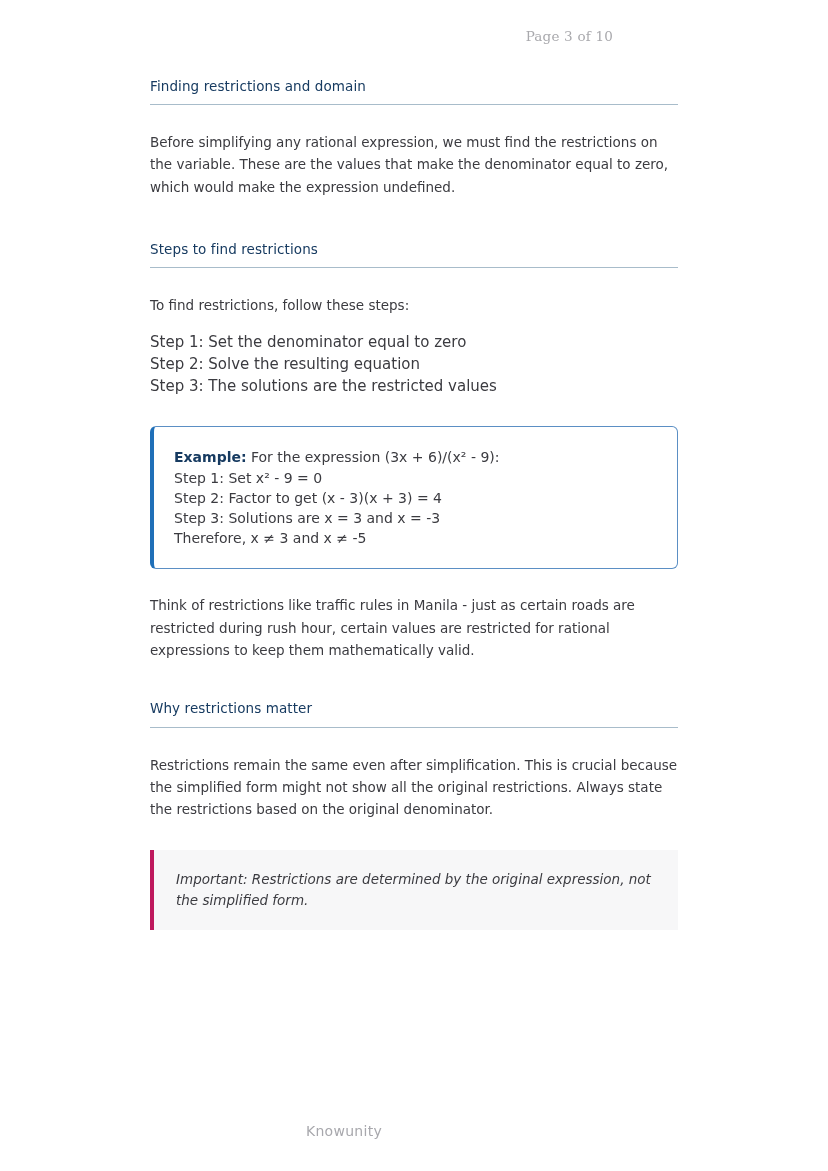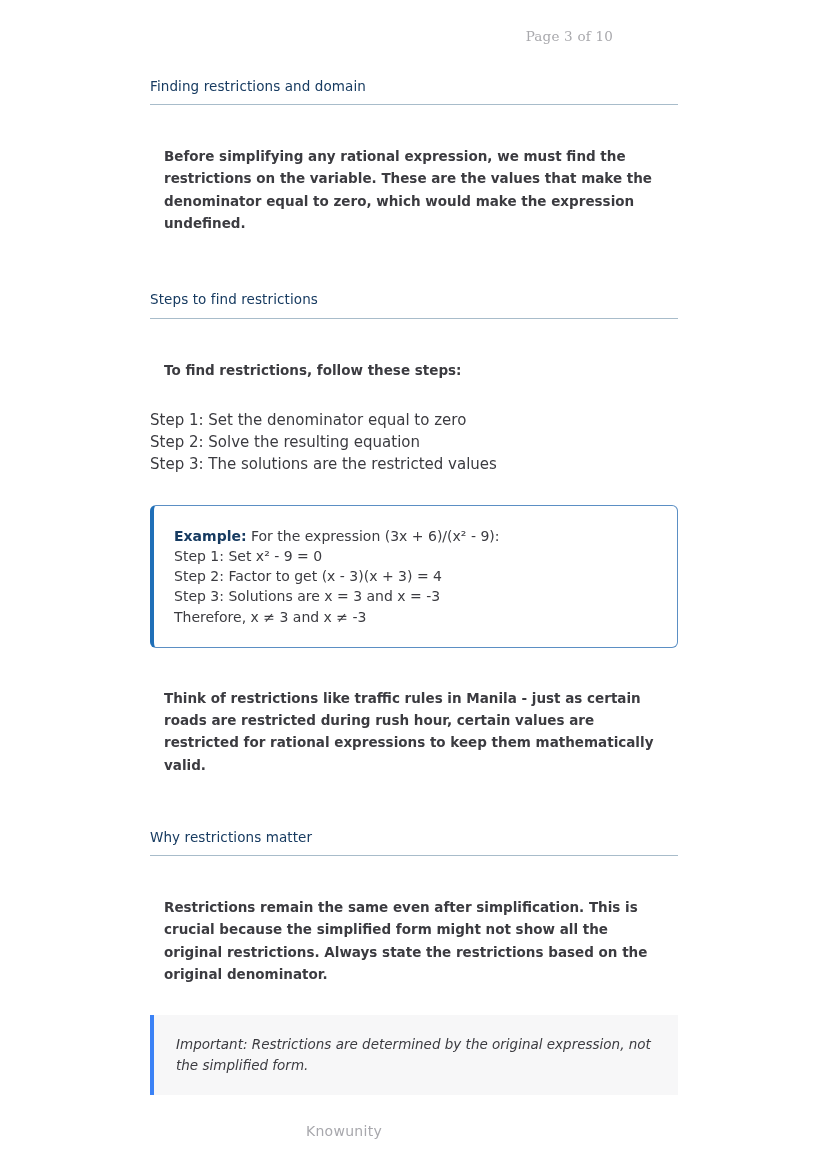--- a/index.html
+++ b/index.html
@@ -63,23 +63,22 @@
   .heading-block { margin: 0; }
   .heading-block.sec1 { padding-top: 6px; }
   .heading-block.sec2 { padding-top: 43px; }
   .heading-block.sec3 { padding-top: 39px; }
 
   
   .para {
     font-size: 13.5px;
     color: #3b3b40;
     line-height: 22.3px;
-    margin: 14px;
+    margin: 0;
     padding: 0;
-    font-weight: bold;
   }
   .para.p-intro  { padding-top: 26px; }
   .para.p-tofind { padding-top: 26px; }
   .para.p-manila { padding-top: 25px; }
   .para.p-why    { padding-top: 26px; }
 
   
   .steps {
     padding-top: 14px;
   }
@@ -108,21 +107,21 @@
   .example-label {
     font-weight: bold;
     color: #173b61;
   }
 
   
   .important-box {
     margin-top: 30px;
     box-sizing: border-box;
     background: #f7f7f8;
-    border-left: 4px solid #3b82f6;
+    border-left: 4px solid #be185d;
     padding: 19px 22px 19px 22px;
   }
   .important-text {
     font-size: 13.5px;
     font-style: italic;
     color: #3b3b40;
     line-height: 21px;
     margin: 0;
   }
 
@@ -167,21 +166,21 @@
       <div class="step-line">Step 3: The solutions are the restricted values</div>
     </div>
 
     <div class="example-box">
       <div class="example-line">
         <span class="example-label">Example:</span><span> For the expression (3x + 6)/(x² - 9):</span>
       </div>
       <div class="example-line">Step 1: Set x² - 9 = 0</div>
       <div class="example-line">Step 2: Factor to get (x - 3)(x + 3) = 4</div>
       <div class="example-line">Step 3: Solutions are x = 3 and x = -3</div>
-      <div class="example-line">Therefore, x ≠ 3 and x ≠ -3</div>
+      <div class="example-line">Therefore, x ≠ 3 and x ≠ -5</div>
     </div>
 
     <p class="para p-manila">Think of restrictions like traffic rules in Manila - just as certain roads are restricted during rush hour, certain values are restricted for rational expressions to keep them mathematically valid.</p>
 
     <div class="heading-block sec3">
       <div class="section-heading">Why restrictions matter</div>
       <div class="heading-rule"></div>
     </div>
 
     <p class="para p-why">Restrictions remain the same even after simplification. This is crucial because the simplified form might not show all the original restrictions. Always state the restrictions based on the original denominator.</p>

